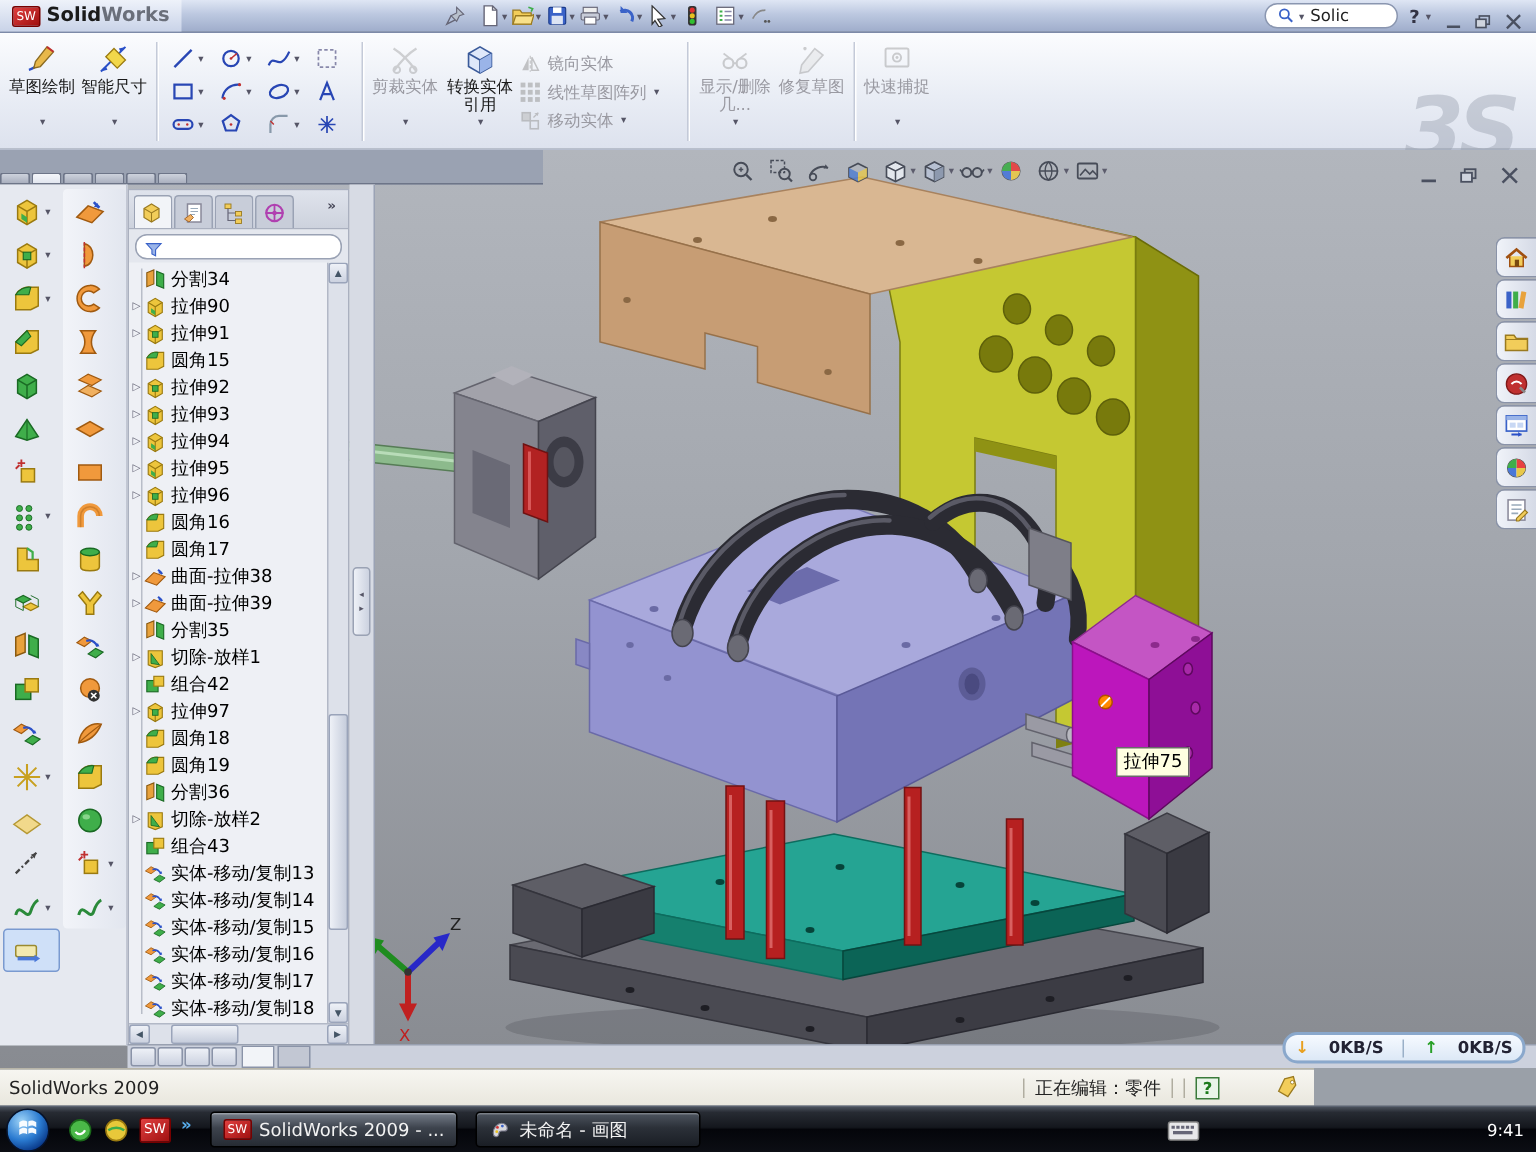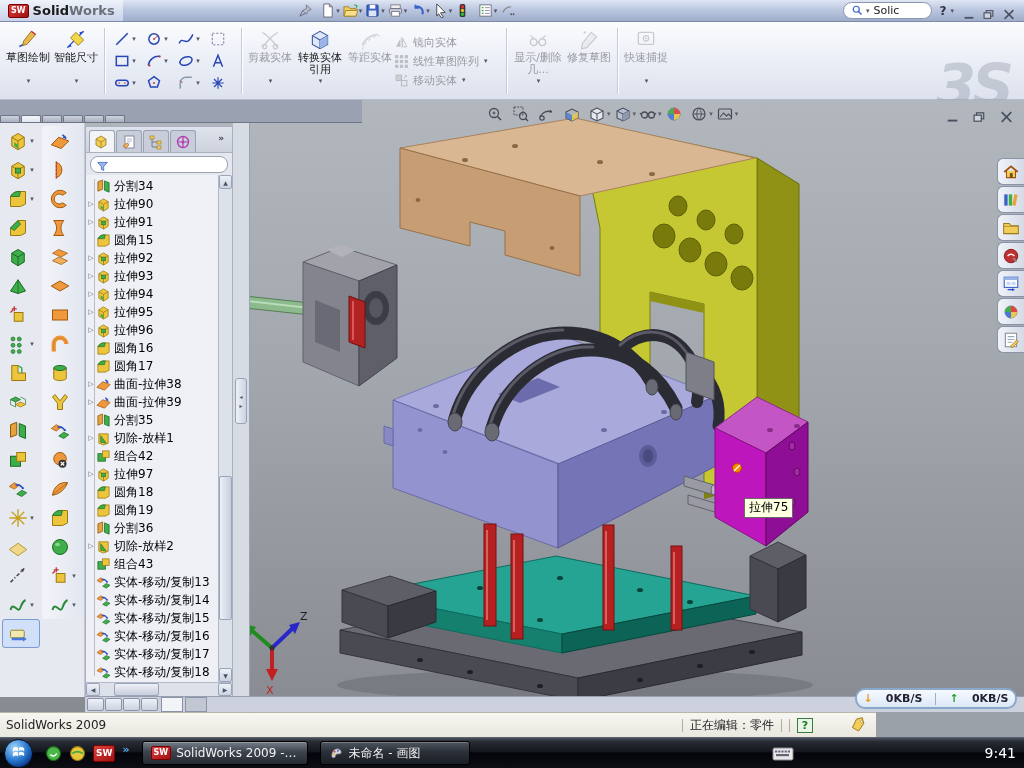--- a/index.html
+++ b/index.html
@@ -6,21 +6,21 @@
   *{box-sizing:border-box;font-family:"DejaVu Sans","Liberation Sans",sans-serif;}
   .screen{position:relative;width:1024px;height:768px;overflow:hidden;background:#9aa0a8;}
 
   
   .titlebar{position:absolute;left:0;top:0;width:1024px;height:22px;
     background:linear-gradient(180deg,#dfe6f4 0%,#bcc8e0 45%,#9fadcb 100%);
     display:flex;align-items:center;border-bottom:1px solid #7d8aa8;}
   .logo{display:flex;align-items:center;gap:4px;padding:0 8px;height:100%;
     background:linear-gradient(180deg,#eef2fa,#c9d3e8);}
   .swbadge{display:inline-block;background:linear-gradient(145deg,#e04040,#a01010);color:#fff;
-    font-weight:bold;font-size:8px;padding:2px 2px;border-radius:2px;border:1px solid #700;line-height:1;}
+    font-weight:normal;font-size:8px;padding:2px 2px;border-radius:2px;border:1px solid #700;line-height:1;}
   .logo .t1{font-weight:bold;font-size:13px;color:#1a1a1a;}
   .logo .t2{font-weight:bold;font-size:13px;color:#6a6f7a;margin-left:-4px;}
   .menubar{display:flex;gap:2px;margin-left:26px;}
   .menu-item{font-size:12px;color:#111;padding:2px 9px;cursor:default;}
   .tb-icons{display:flex;align-items:center;margin-left:10px;gap:1px;}
   .tb-ic{display:flex;align-items:center;padding:1px 1px;border-radius:2px;}
   .tb-ic .ig{width:15px;height:15px;display:inline-block;}
   .tb-ic .ig svg{width:100%;height:100%;}
   .dd{font-size:7px;color:#556;margin-left:1px;}
   .search-pill{margin-left:auto;display:flex;align-items:center;background:#fff;border:1px solid #8a96b0;
@@ -177,21 +177,21 @@
     padding:0 8px;margin-left:12px;min-width:150px;max-width:166px;
     background:linear-gradient(#4e5560,#2b3038 45%,#1a1e25);box-shadow:inset 0 1px 0 rgba(255,255,255,.25);}
   .taskbtn.active{background:linear-gradient(#767e8a,#3d434d 45%,#262b33);}
   .taskbtn .txt{color:#f2f2f2;font-size:12px;white-space:nowrap;overflow:hidden;text-overflow:ellipsis;}
   .taskbtn .ig{width:15px;height:15px;flex:none;}
   .taskbtn .ig svg{width:100%;height:100%;}
   .tray{margin-left:auto;display:flex;align-items:center;gap:5px;margin-right:8px;}
   .tray .kb{width:22px;height:14px;margin-right:10px;}
   .tray .kb svg{width:100%;height:100%;}
   .tray-ic{width:16px;height:16px;}
-  .clock{color:#fff;font-size:14px;margin-left:8px;}
+  .clock{color:#fff;font-size:11px;margin-left:8px;}
 </style>
 </head>
 <body>
 
 <div class="screen">
 
   <div class="titlebar">
     <div class="logo">
       <span class="swbadge">SW</span>
       <span class="t1">Solid</span>
@@ -425,27 +425,20 @@
       <span class="dd">▾</span>
     </div>
     <div class="cm-btn" style="width:52px">
       <span class="ic"><svg viewBox="0 0 22 22">
             <path d="M4 7l7-4 7 4v8l-7 4-7-4z" fill="#dfe8fa" stroke="#3a5a9a" stroke-width="1"></path>
             <path d="M4 7l7 4 7-4M11 11v8" fill="none" stroke="#3a5a9a" stroke-width="1"></path>
             <path d="M11 11l7-4v8l-7 4z" fill="#9ab4e8"></path>
           </svg></span>
       <span class="lbl">转换实体引用</span>
       <span class="dd">▾</span>
-    </div>
-    <div class="cm-btn disabled">
-      <span class="ic"><svg viewBox="0 0 22 22" opacity=".55">
-            <path d="M4 16c2-6 8-10 14-10" fill="none" stroke="#888" stroke-width="1.4"></path>
-            <path d="M4 20c2-8 10-13 16-13" fill="none" stroke="#aaa" stroke-width="1.2" stroke-dasharray="3 2"></path>
-          </svg></span>
-      <span class="lbl">等距实体</span>
     </div>
     <div class="mini-stack">
 
     <span class="mini-row disabled">
           <span class="ig"><svg viewBox="0 0 14 14" opacity=".55">
               <path d="M2 11L6 3v8z" fill="#999"></path>
               <path d="M12 11L8 3v8z" fill="none" stroke="#999" stroke-width=".9"></path>
               <path d="M7 2v10" stroke="#999" stroke-width=".7" stroke-dasharray="2 1"></path>
             </svg></span>
           <span class="lbl">镜向实体</span>

